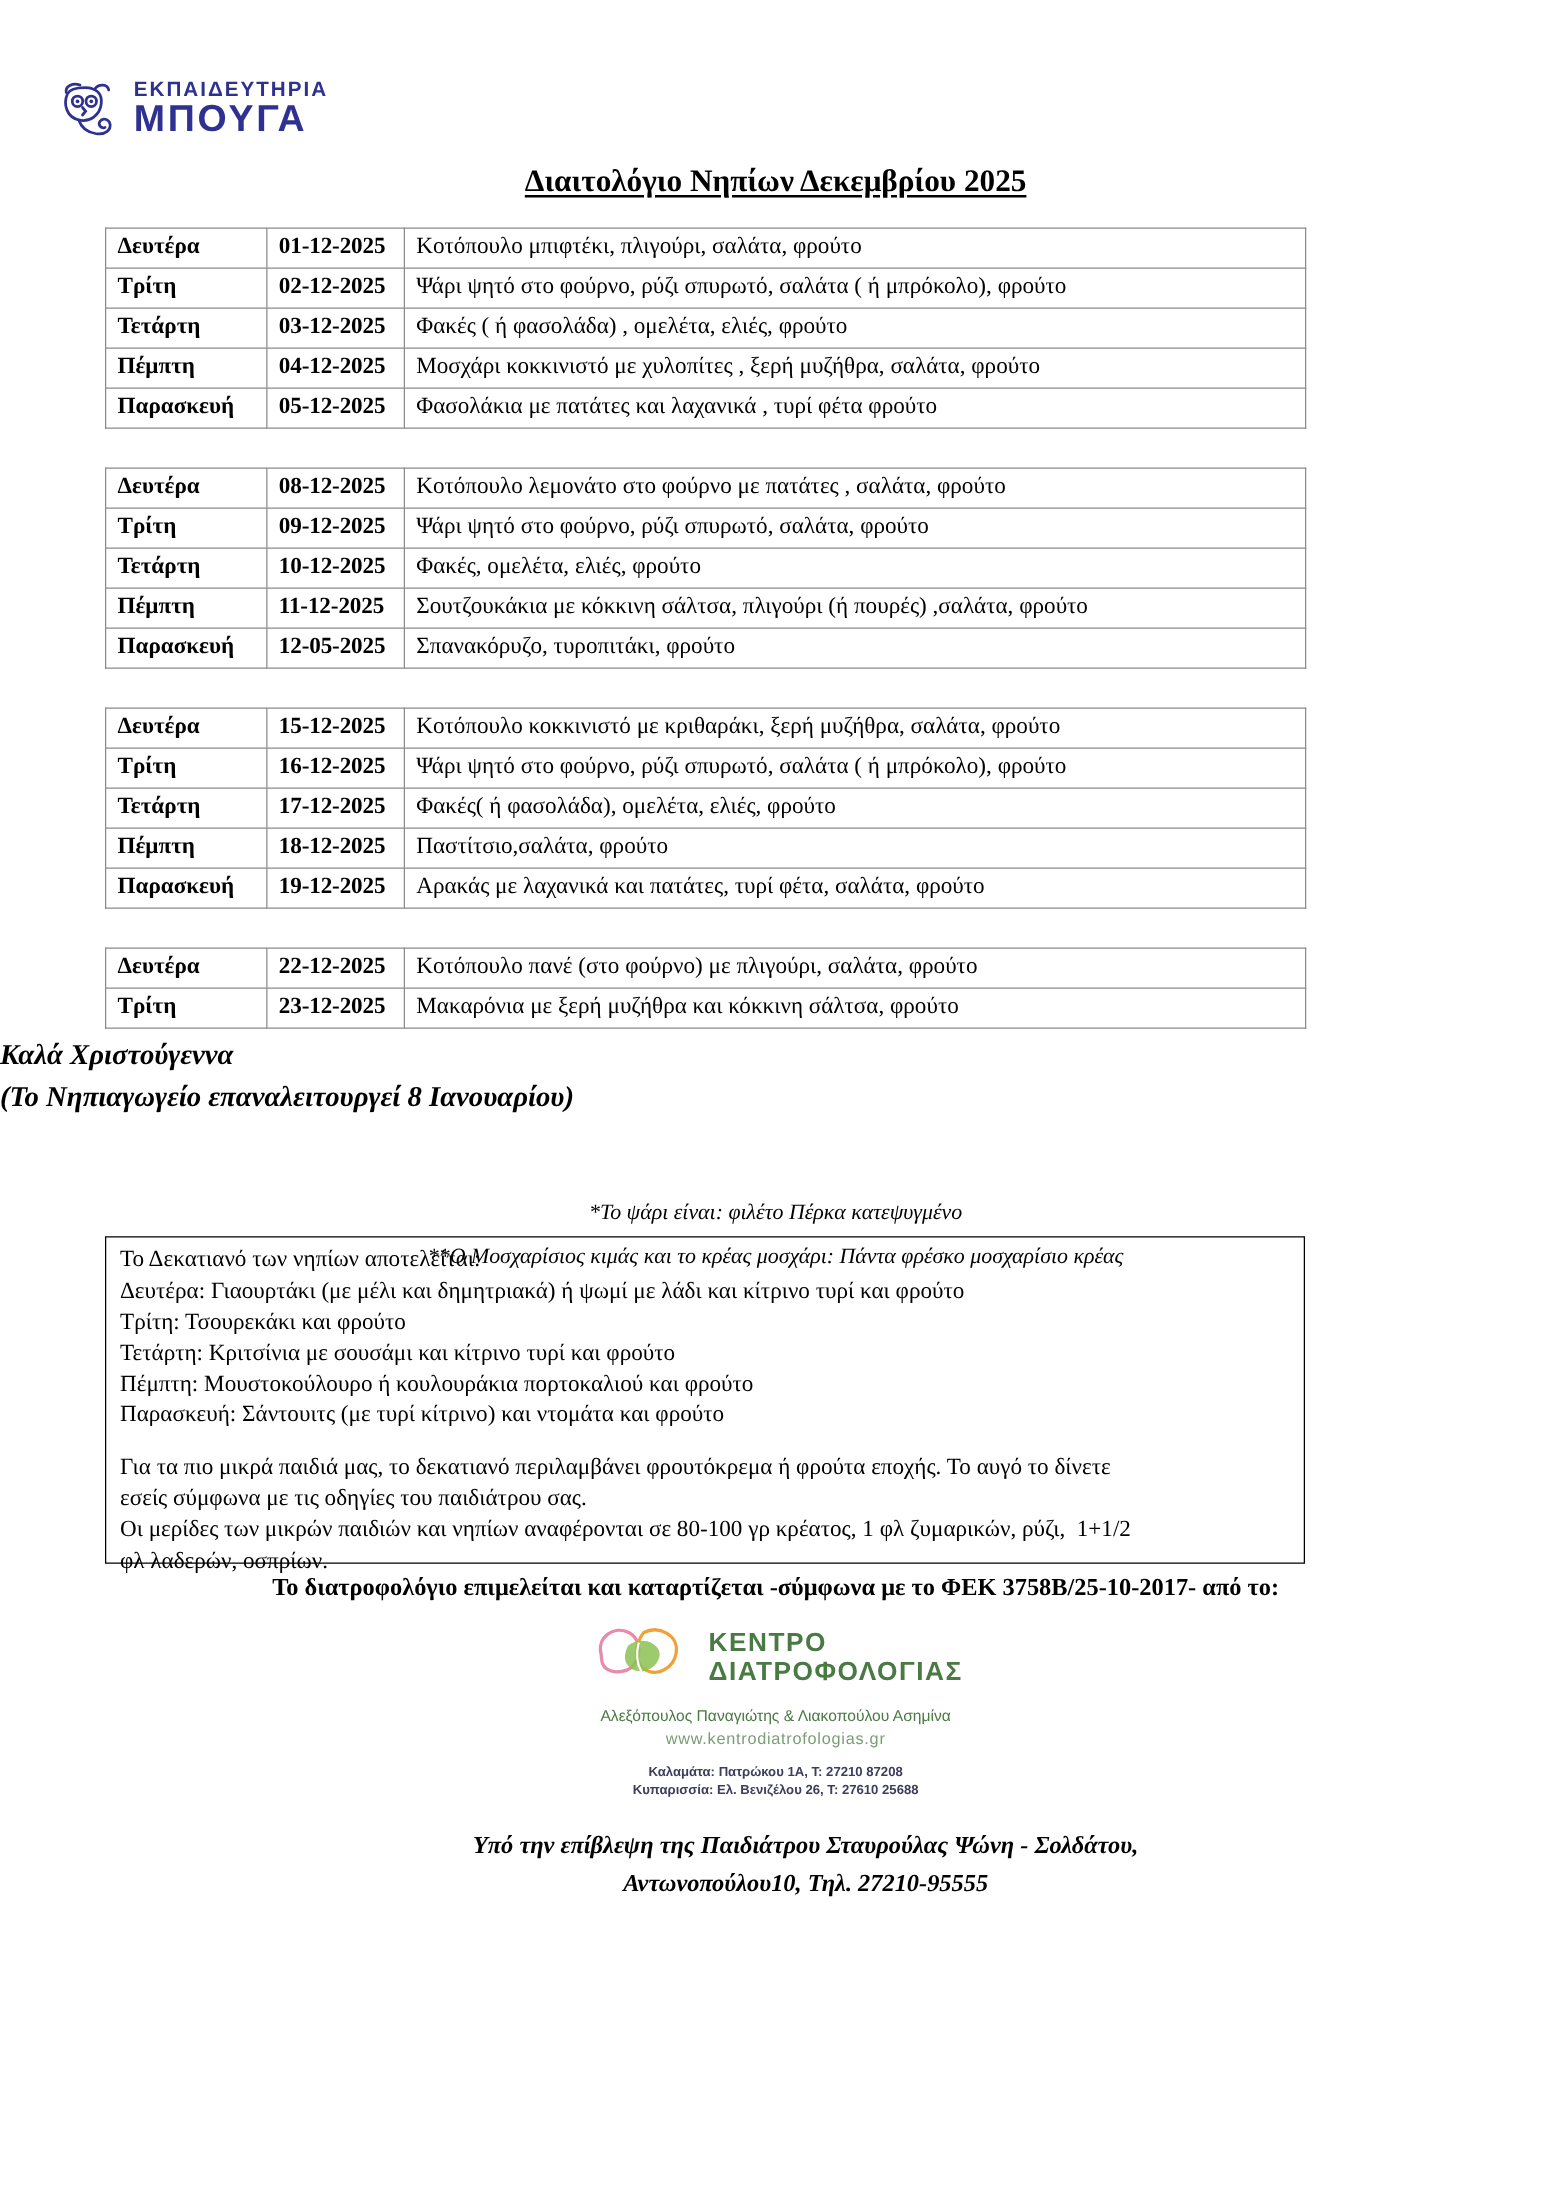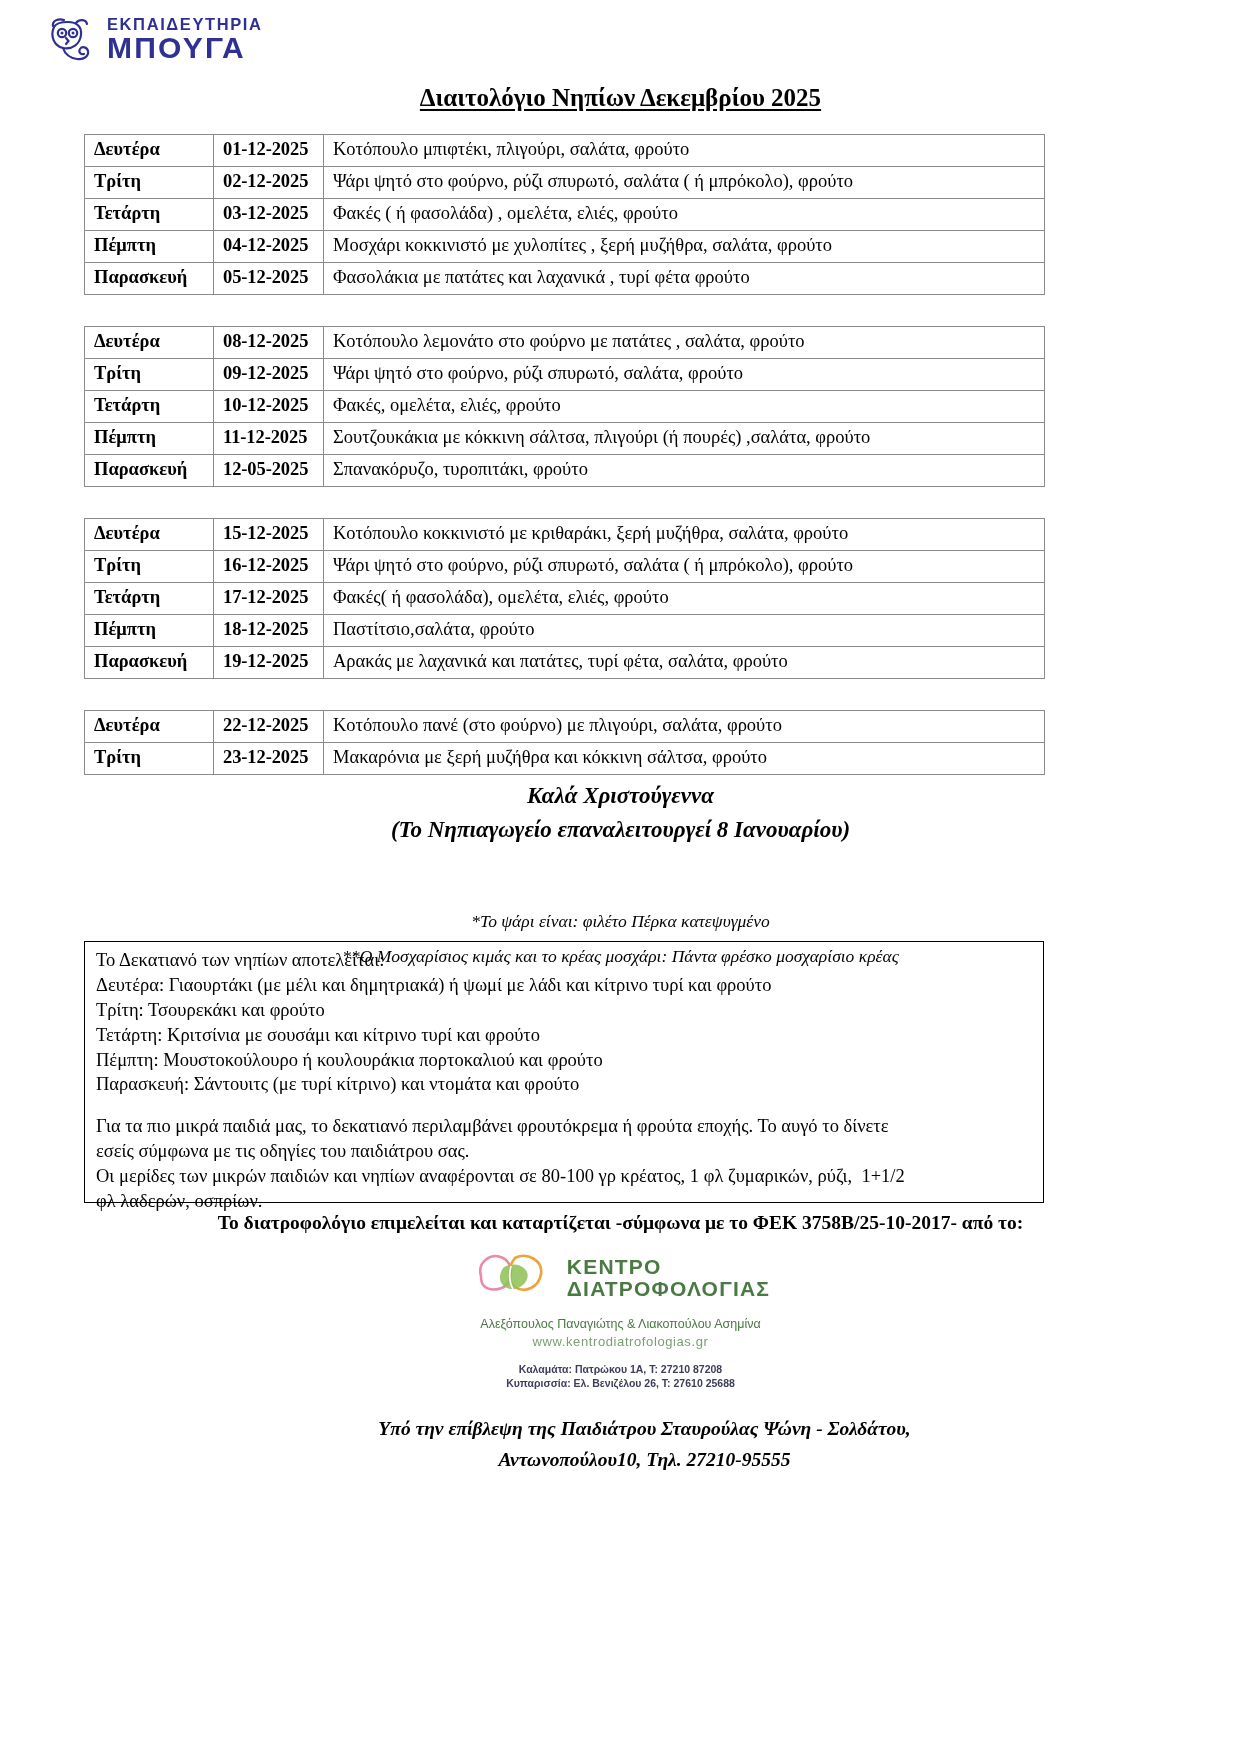--- a/index.html
+++ b/index.html
@@ -15,20 +15,21 @@
     color: #000000;
     overflow: hidden;
   }
 
   
   .page {
     position: relative;
     width: 1241px;
     height: 1420px;
     padding: 0;
+    margin-top: 48px;
   }
   .logo-block {
     position: absolute;
     left: 46px;
     top: 14px;
     display: flex;
     align-items: center;
     gap: 9px;
   }
   .owl-icon { display:block; }
@@ -90,21 +91,20 @@
   }
   td.c-day   { width: 129px; font-weight: 700; }
   td.c-date  { width: 110px; font-weight: 700; letter-spacing: -0.1px; }
   td.c-meal  { width: 721px; font-weight: 400; }
 
   
   .greeting {
     position: absolute;
     left: 0;
     width: 100%;
-    text-align: center;
     font-style: italic;
     font-weight: 700;
   }
   .greet-1 { top: 783px; font-size: 23px; }
   .greet-2 { top: 817px; font-size: 23px; }
 
   .note-star {
     position: absolute;
     left: 0;
     width: 100%;

